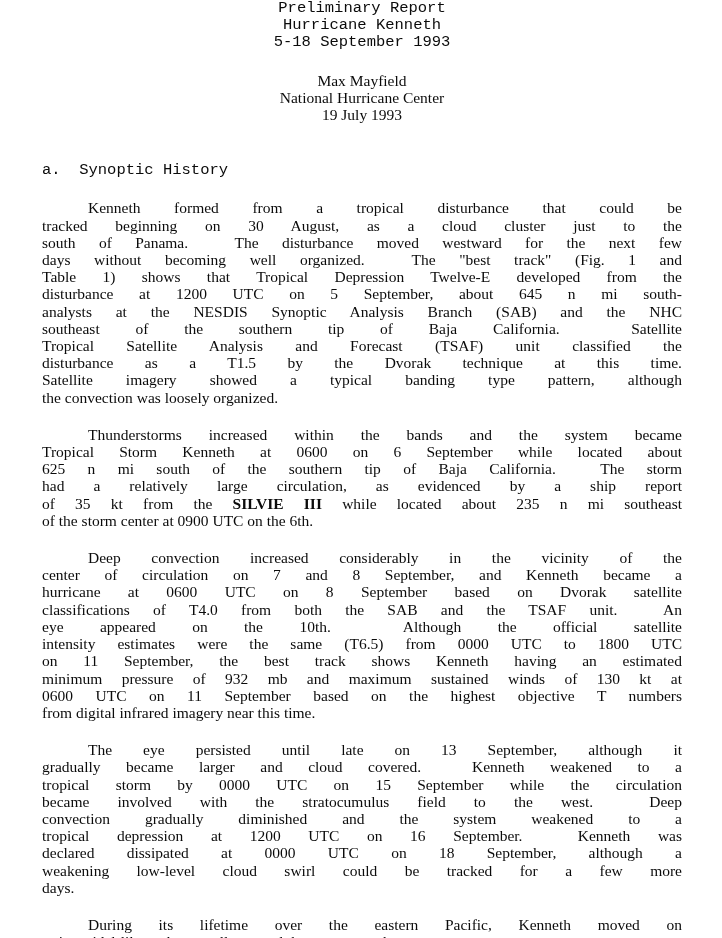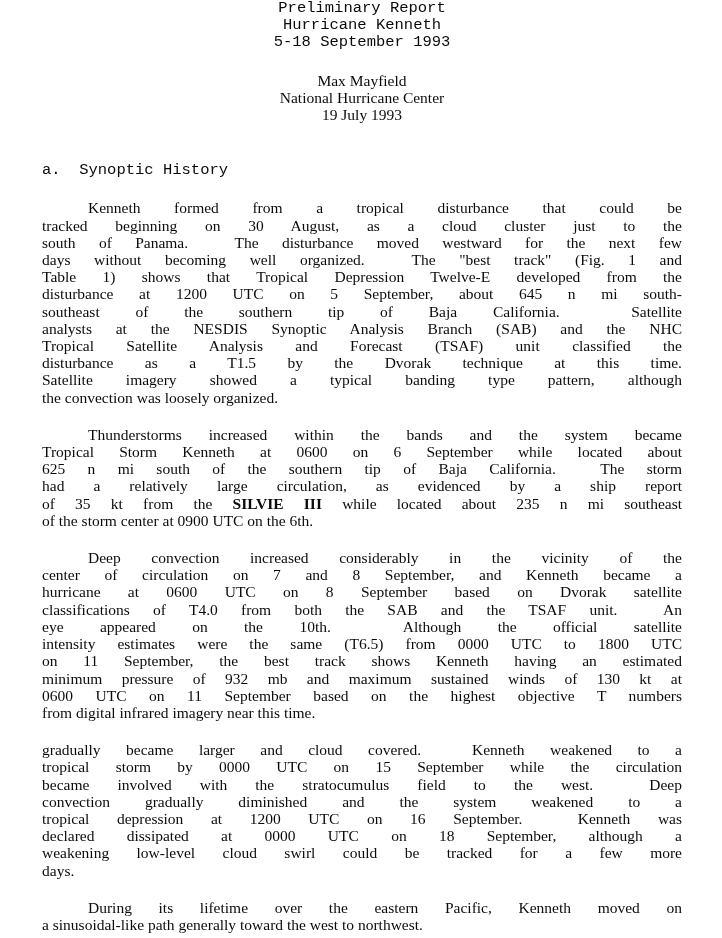--- a/index.html
+++ b/index.html
@@ -44,22 +44,22 @@
 
   <div class="ln gap2">a.&nbsp; Synoptic History</div>
 
   <div class="gap1">
     <div class="ln j ind">Kenneth formed from a tropical disturbance that could be</div>
     <div class="ln j">tracked beginning on 30 August, as a cloud cluster just to the</div>
     <div class="ln j">south of Panama.&nbsp; The disturbance moved westward for the next few</div>
     <div class="ln j">days without becoming well organized.&nbsp; The "best track" (Fig. 1 and</div>
     <div class="ln j">Table 1) shows that Tropical Depression Twelve-E developed from the</div>
     <div class="ln j">disturbance at 1200 UTC on 5 September, about 645 n mi south-</div>
+    <div class="ln j">analysts at the NESDIS Synoptic Analysis Branch (SAB) and the NHC</div>
     <div class="ln j">southeast of the southern tip of Baja California.&nbsp; Satellite</div>
-    <div class="ln j">analysts at the NESDIS Synoptic Analysis Branch (SAB) and the NHC</div>
     <div class="ln j">Tropical Satellite Analysis and Forecast (TSAF) unit classified the</div>
     <div class="ln j">disturbance as a T1.5 by the Dvorak technique at this time.</div>
     <div class="ln j">Satellite imagery showed a typical banding type pattern, although</div>
     <div class="ln last">the convection was loosely organized.</div>
   </div>
 
   <div class="gap1">
     <div class="ln j ind">Thunderstorms increased within the bands and the system became</div>
     <div class="ln j">Tropical Storm Kenneth at 0600 on 6 September while located about</div>
     <div class="ln j">625 n mi south of the southern tip of Baja California.&nbsp; The storm</div>
@@ -75,20 +75,21 @@
     <div class="ln j">classifications of T4.0 from both the SAB and the TSAF unit.&nbsp; An</div>
     <div class="ln j">eye appeared on the 10th.&nbsp; Although the official satellite</div>
     <div class="ln j">intensity estimates were the same (T6.5) from 0000 UTC to 1800 UTC</div>
     <div class="ln j">on 11 September, the best track shows Kenneth having an estimated</div>
     <div class="ln j">minimum pressure of 932 mb and maximum sustained winds of 130 kt at</div>
     <div class="ln j">0600 UTC on 11 September based on the highest objective T numbers</div>
     <div class="ln last">from digital infrared imagery near this time.</div>
   </div>
 
   <div class="gap1">
+    <div class="ln j ind">The eye persisted until late on 13 September, although it</div>
     <div class="ln j">gradually became larger and cloud covered.&nbsp; Kenneth weakened to a</div>
     <div class="ln j">tropical storm by 0000 UTC on 15 September while the circulation</div>
     <div class="ln j">became involved with the stratocumulus field to the west.&nbsp; Deep</div>
     <div class="ln j">convection gradually diminished and the system weakened to a</div>
     <div class="ln j">tropical depression at 1200 UTC on 16 September.&nbsp; Kenneth was</div>
     <div class="ln j">declared dissipated at 0000 UTC on 18 September, although a</div>
     <div class="ln j">weakening low-level cloud swirl could be tracked for a few more</div>
     <div class="ln last">days.</div>
   </div>
 

